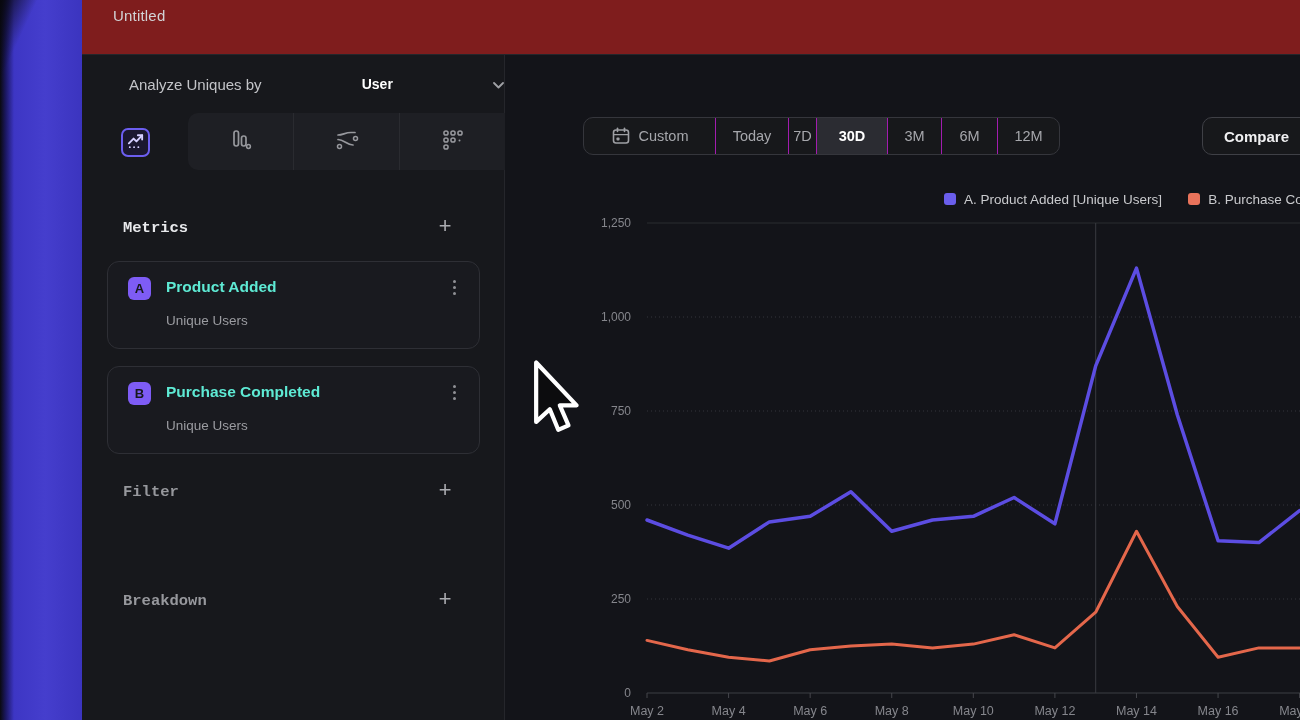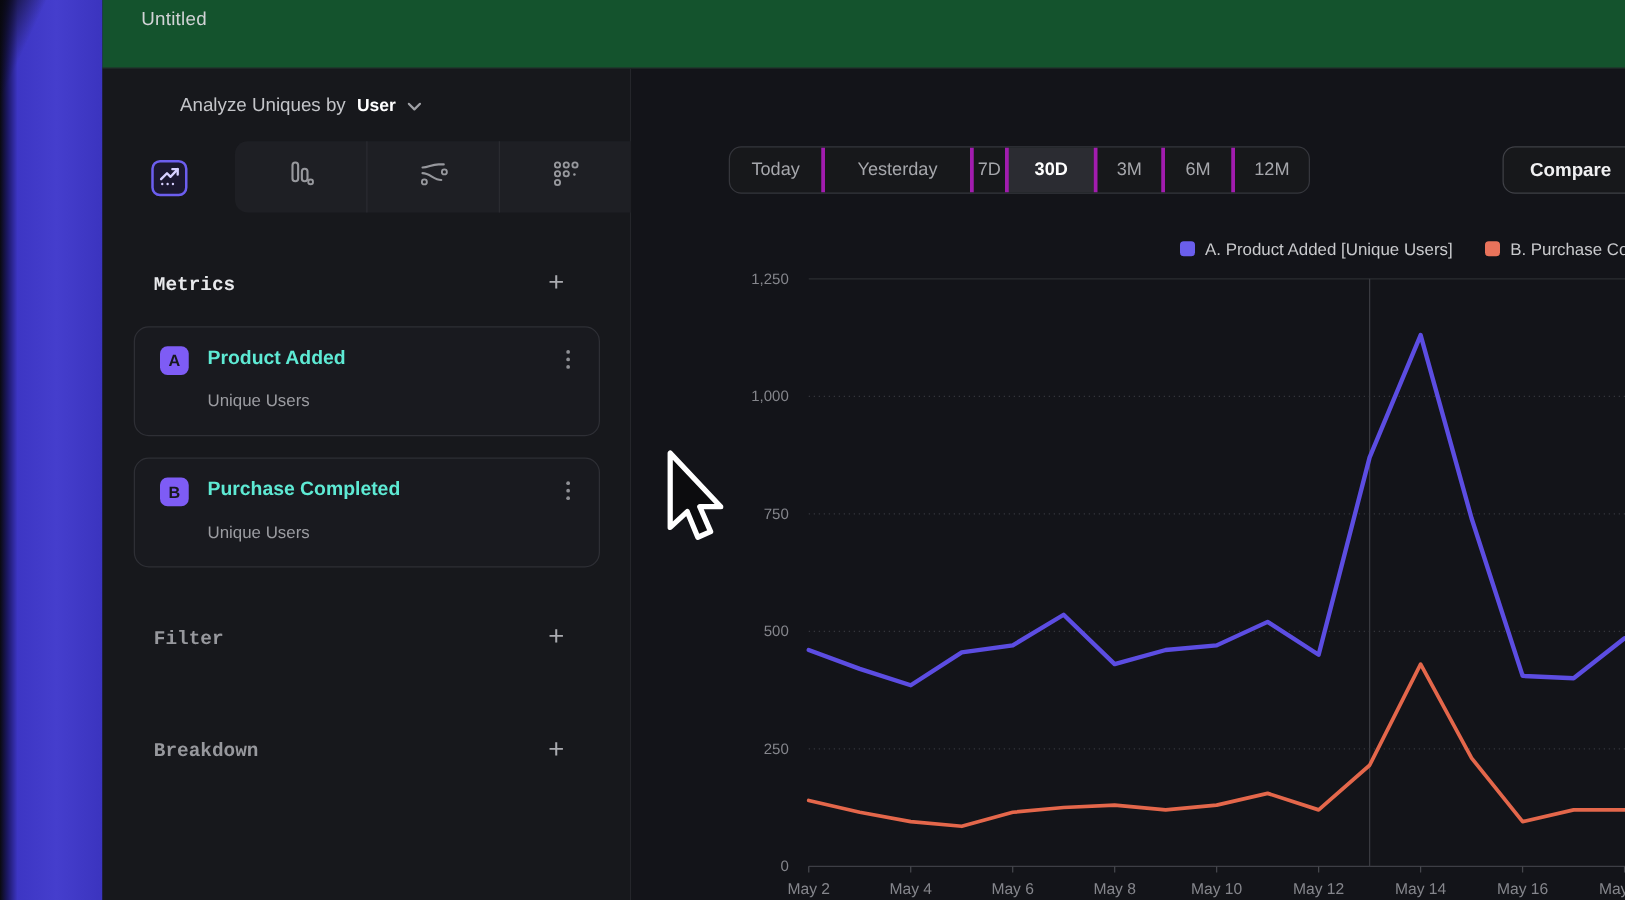--- a/index.html
+++ b/index.html
@@ -12,33 +12,33 @@
   
   #left-strip {
     position:absolute; left:0; top:0; width:82px; height:720px;
     background:
       linear-gradient(115deg, rgba(8,8,14,.95) 0px, rgba(8,8,14,.55) 14px, rgba(8,8,14,0) 34px),
       linear-gradient(90deg, #0a0a10 0px, #1c1866 6px, #3d36c4 14px, #453ecd 55%, #3b34bf 100%);
   }
   
   #topbar {
     position:absolute; left:82px; top:0; width:1218px; height:55px;
-    background:#14532d; border-bottom:1px solid #25262b;padding-left:18px;
+    background:#7f1d1d; border-bottom:1px solid #25262b;padding-left:18px;
   }
   #topbar .title {
     position:absolute; left:31px; top:7px; font-size:15px; color:#d2d3d6; letter-spacing:.2px;
   }
   
   #sidebar {
     position:absolute; left:82px; top:55px; width:423px; height:665px;
     background:#17181c; border-right:1px solid #25262b;
   }
   #analyze-row {
     position:absolute; left:0; top:0; width:100%; height:58px;
-    display:flex; align-items:center; padding-left:62px; gap:9px;
+    display:flex; align-items:center; padding-left:47px; gap:9px;justify-content:space-between;
   }
   #analyze-row .lbl { font-size:15px; color:#c3c4c8; }
   #analyze-row .val { font-size:14px; color:#ffffff; font-weight:700; }
   #analyze-row .chev { display:inline-flex; margin-top:2px; }
   
   #charttabs { position:absolute; left:0; top:58px; width:423px; height:57px; }
   #tab-selected {
     position:absolute; left:39px; top:15px; width:29px; height:29px;
     border:2px solid #6c5ef0; border-radius:7px; background:#1b1830;
     display:flex; align-items:center; justify-content:center; cursor:pointer;
@@ -88,21 +88,21 @@
     background:#131419; overflow:hidden;
   }
   #rangebar {
     position:absolute; left:78px; top:62px; height:38px;
     display:flex; border:1px solid #35363c; border-radius:10px; background:#17181b; overflow:hidden;
   }
   .range-seg {
     display:flex; align-items:center; justify-content:center; gap:8px;
     font-size:14.5px; color:#a6a7ac; cursor:pointer; white-space:nowrap;
   }
-  .range-seg + .range-seg { border-left:3px solid #a21caf; }
+  .range-seg + .range-seg { border-left:1px solid #a21caf; }
   .range-seg.selected { background:#2b2c32; color:#ffffff; font-weight:700; }
   #compare-btn {
     position:absolute; left:697px; top:62px; width:118px; height:38px;
     border:1px solid #3f4046; border-radius:10px; background:#17181b;
     display:flex; align-items:center; padding-left:21px;
     font-size:15px; font-weight:700; color:#f0f0f2; cursor:pointer;
   }
   #legend {
     position:absolute; left:439px; top:136px; height:16px;
     display:flex; align-items:center; gap:26px; white-space:nowrap;
@@ -204,21 +204,21 @@
           <span class="mname">Purchase Completed</span>
           <span class="msub">Unique Users</span>
           <span class="kebab">
             <i></i>
             <i></i>
             <i></i>
           </span>
         </div>
       </div>
 
-    <div class="section-head" style="top:445px;gap:41px;">
+    <div class="section-head" style="top:426px;gap:41px;">
       <span class="h dim">Filter</span>
       <span class="plus">+</span>
     </div>
 
     <div class="section-head" style="top:535px;">
       <span class="h dim">Breakdown</span>
       <span class="plus">+</span>
     </div>
   </div>
 
@@ -260,25 +260,32 @@
           <text x="468.32" y="660">May 10</text>
           <text x="549.9" y="660">May 12</text>
           <text x="631.48" y="660">May 14</text>
           <text x="713.06" y="660">May 16</text>
           <text x="794.64" y="660">May 18</text>
         </g>
         <polyline points="142.0,465.0 182.8,480.1 223.6,493.2 264.4,466.9 305.2,461.3 345.9,436.8 386.7,476.3 427.5,465.0 468.3,461.3 509.1,442.5 549.9,468.8 590.7,310.9 631.5,213.1 672.3,359.8 713.1,485.7 753.9,487.6 794.6,455.6" fill="none" stroke="#5c4de2" stroke-width="3.5" stroke-linejoin="round" stroke-linecap="round"></polyline>
         <polyline points="142.0,585.4 182.8,594.8 223.6,602.3 264.4,606.0 305.2,594.8 345.9,591.0 386.7,589.1 427.5,592.9 468.3,589.1 509.1,579.7 549.9,592.9 590.7,557.2 631.5,476.3 672.3,551.5 713.1,602.3 753.9,592.9 794.6,592.9" fill="none" stroke="#e4674b" stroke-width="3" stroke-linejoin="round" stroke-linecap="round"></polyline>
       </svg>
     <div id="rangebar">
+        <div class="range-seg" style="width: 131px;">
+          <svg width="20" height="20" viewBox="0 0 20 20">
+  <rect x="2.5" y="4" width="15" height="13" rx="2.5" fill="none" stroke="#9fa0a5" stroke-width="1.6"></rect>
+  <line x1="2.5" y1="8.6" x2="17.5" y2="8.6" stroke="#9fa0a5" stroke-width="1.4"></line>
+  <line x1="6.5" y1="2.2" x2="6.5" y2="5.5" stroke="#9fa0a5" stroke-width="1.6" stroke-linecap="round"></line>
+  <line x1="13.5" y1="2.2" x2="13.5" y2="5.5" stroke="#9fa0a5" stroke-width="1.6" stroke-linecap="round"></line>
+  <rect x="5.5" y="11.5" width="3" height="3" rx="0.8" fill="#9fa0a5"></rect>
+</svg>
+          <span>Custom</span>
+        </div>
         <div class="range-seg" style="width: 73px;">
           <span>Today</span>
-        </div>
-        <div class="range-seg" style="width: 119px;">
-          <span>Yesterday</span>
         </div>
         <div class="range-seg" style="width: 28px;">
           <span>7D</span>
         </div>
         <div class="range-seg selected" style="width: 71px;">
           <span>30D</span>
         </div>
         <div class="range-seg" style="width: 54px;">
           <span>3M</span>
         </div>

